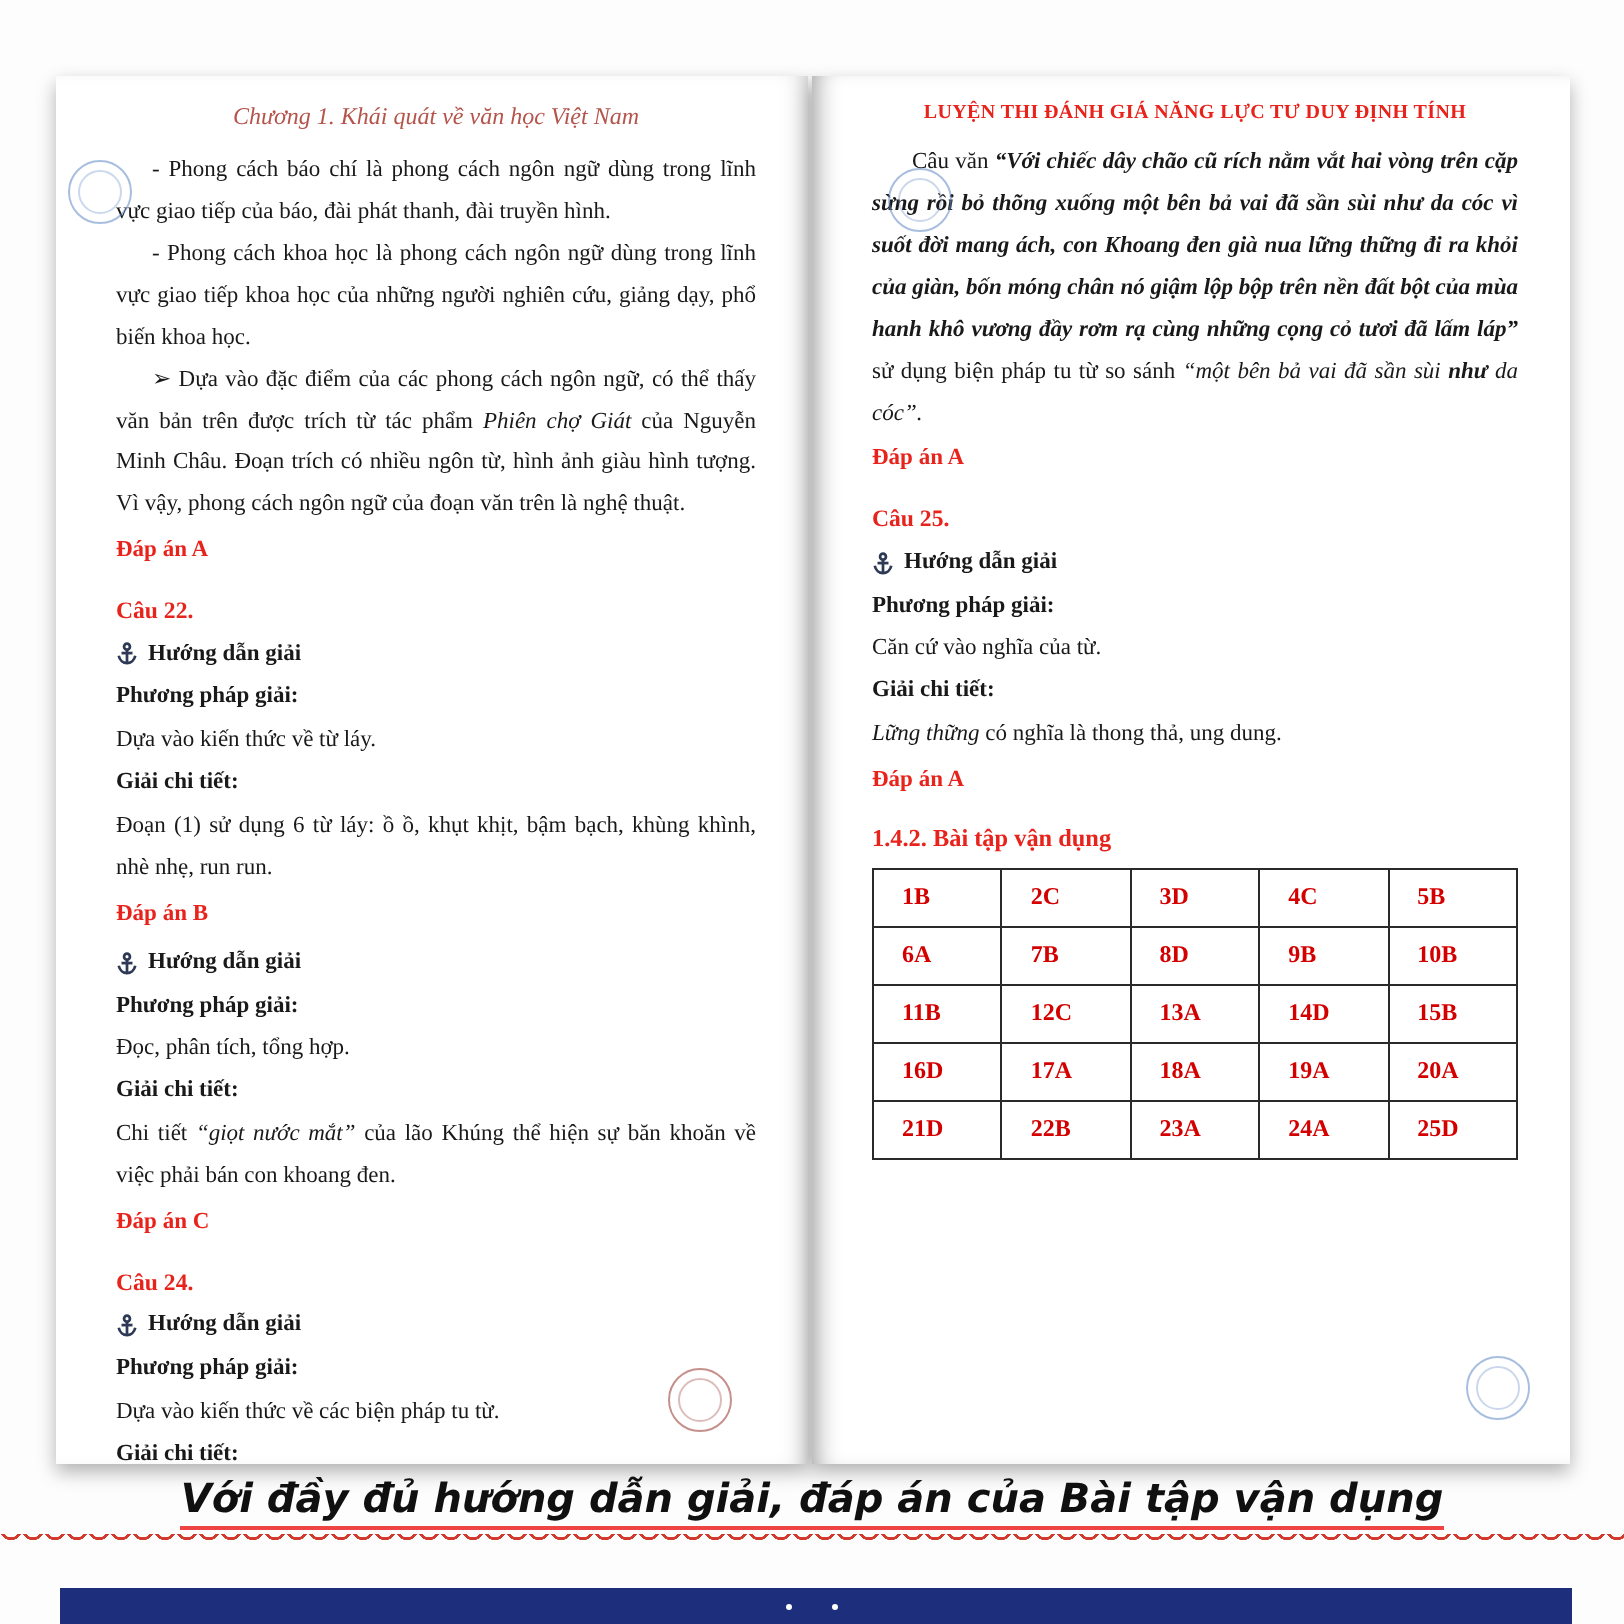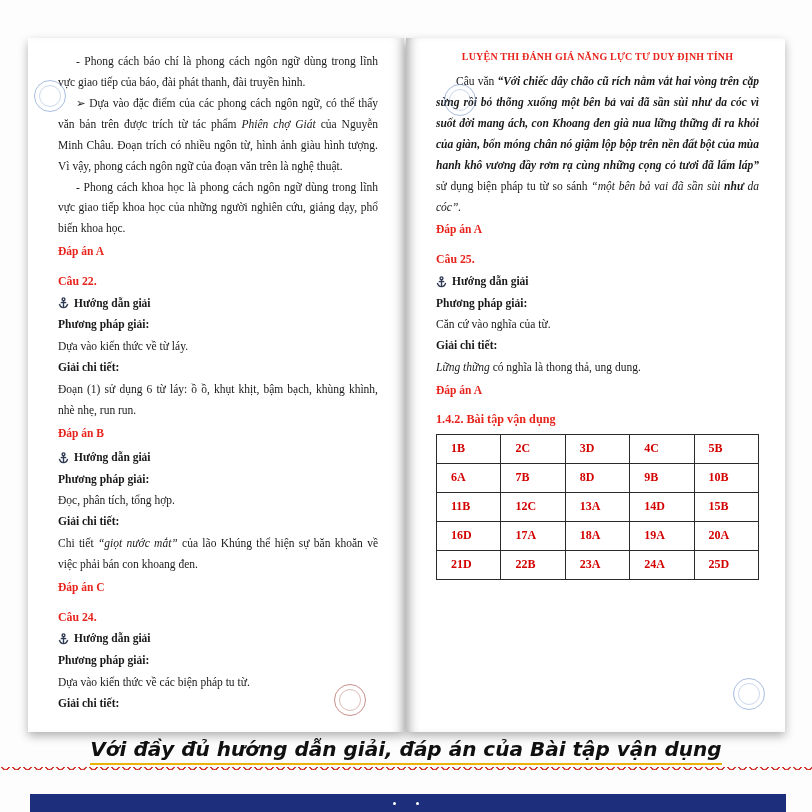--- a/index.html
+++ b/index.html
@@ -37,40 +37,41 @@
   .wm-blue { color:rgba(96,136,196,.55); border:1.8px solid rgba(96,136,196,.55); }
   .wm-red  { color:rgba(150,52,46,.55);  border:1.8px solid rgba(150,52,46,.55); }
   .wm1 { left:6px;  top:42px; }
   .wm2 { left:38px; top:46px; }
   .wm3 { right:20px; bottom:22px; }
   .wm4 { right:38px; bottom:16px; }
 
   .caption { position:absolute; left:0; right:0; top:737px; text-align:center;
              font-family:"DejaVu Sans","Liberation Sans",sans-serif; font-style:italic;
              font-size:20px; font-weight:600; color:#101010; }
-  .cap-inner { display:inline-block; border-bottom:2px solid #eab308; padding-bottom:2px; }
+  .cap-inner { display:inline-block; border-bottom:2px solid #ef4444; padding-bottom:2px; }
   .wavy { height:7px; margin-top:2px;
           background-image: radial-gradient(circle at 5.5px -2.6px, transparent 4.2px, #d4392e 4.3px, #d4392e 5.6px, transparent 5.7px);
           background-size:11px 7px; background-repeat:repeat-x; }
 
   .bluebar { position:absolute; left:30px; right:26px; bottom:0; height:18px; background:#1d2f7c; }
   .bluebar .dot { position:absolute; width:3px; height:3px; border-radius:50%; background:#fff; top:8px; }
   .dot-a { left:48%; } .dot-b { left:51%; }
 </style>
 </head>
 <body>
 
 <div class="canvas">
 
   <div class="page page-left">
     <div class="wm wm-blue wm1"></div>
+    <div class="hdr-left">Chương 1. Khái quát về văn học Việt Nam</div>
 
     <p class="para">- Phong cách báo chí là phong cách ngôn ngữ dùng trong lĩnh vực giao tiếp của báo, đài phát thanh, đài truyền hình.</p>
+    <p class="para">- Phong cách khoa học là phong cách ngôn ngữ dùng trong lĩnh vực giao tiếp khoa học của những người nghiên cứu, giảng dạy, phổ biến khoa học.</p>
     <p class="para"><span>➢ Dựa vào đặc điểm của các phong cách ngôn ngữ, có thể thấy văn bản trên được trích từ tác phẩm </span><span class="it">Phiên chợ Giát</span><span> của Nguyễn Minh Châu. Đoạn trích có nhiều ngôn từ, hình ảnh giàu hình tượng. Vì vậy, phong cách ngôn ngữ của đoạn văn trên là nghệ thuật.</span></p>
-    <p class="para">- Phong cách khoa học là phong cách ngôn ngữ dùng trong lĩnh vực giao tiếp khoa học của những người nghiên cứu, giảng dạy, phổ biến khoa học.</p>
     <div class="answer">Đáp án A</div>
 
     <div class="qtitle">Câu 22.</div>
     <div class="guide">
       <svg width="11" height="12" viewBox="0 0 24 26">
           <g fill="none" stroke="#2e3a55" stroke-width="3">
             <circle cx="12" cy="5" r="3.2"></circle>
             <line x1="12" y1="8" x2="12" y2="22"></line>
             <path d="M3 15c1 5 5 8 9 8s8-3 9-8"></path>
             <line x1="6" y1="12" x2="18" y2="12"></line>

